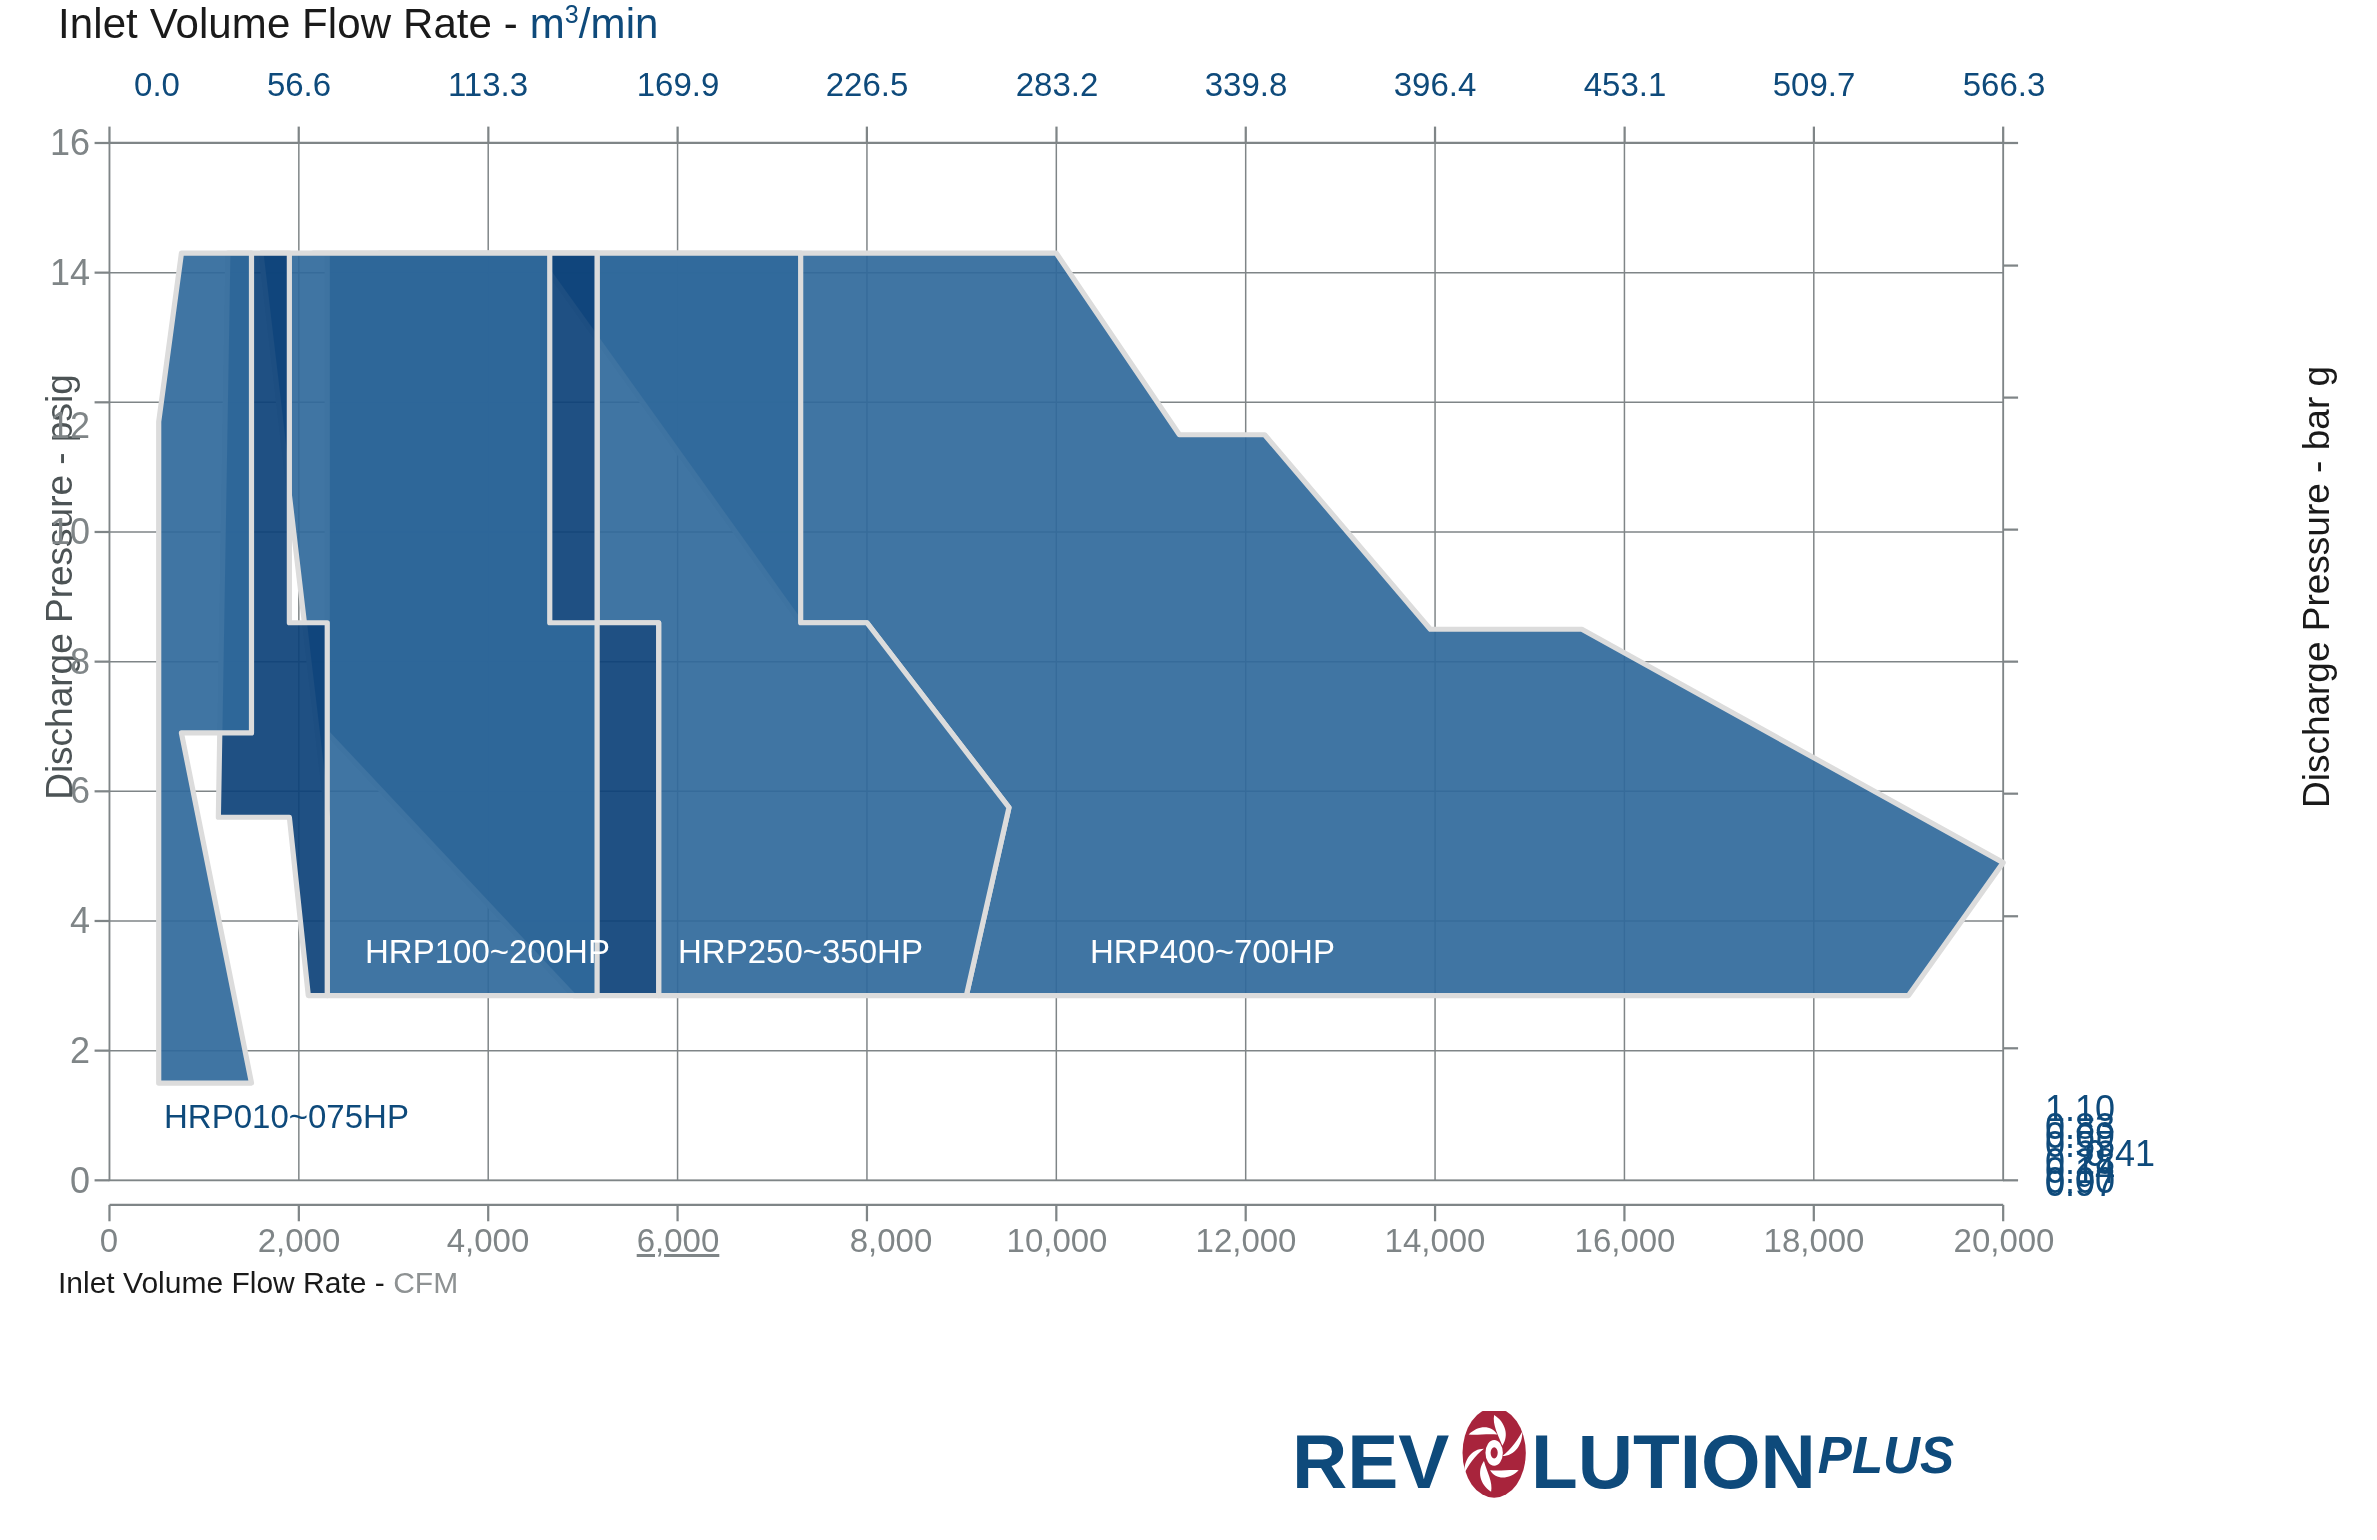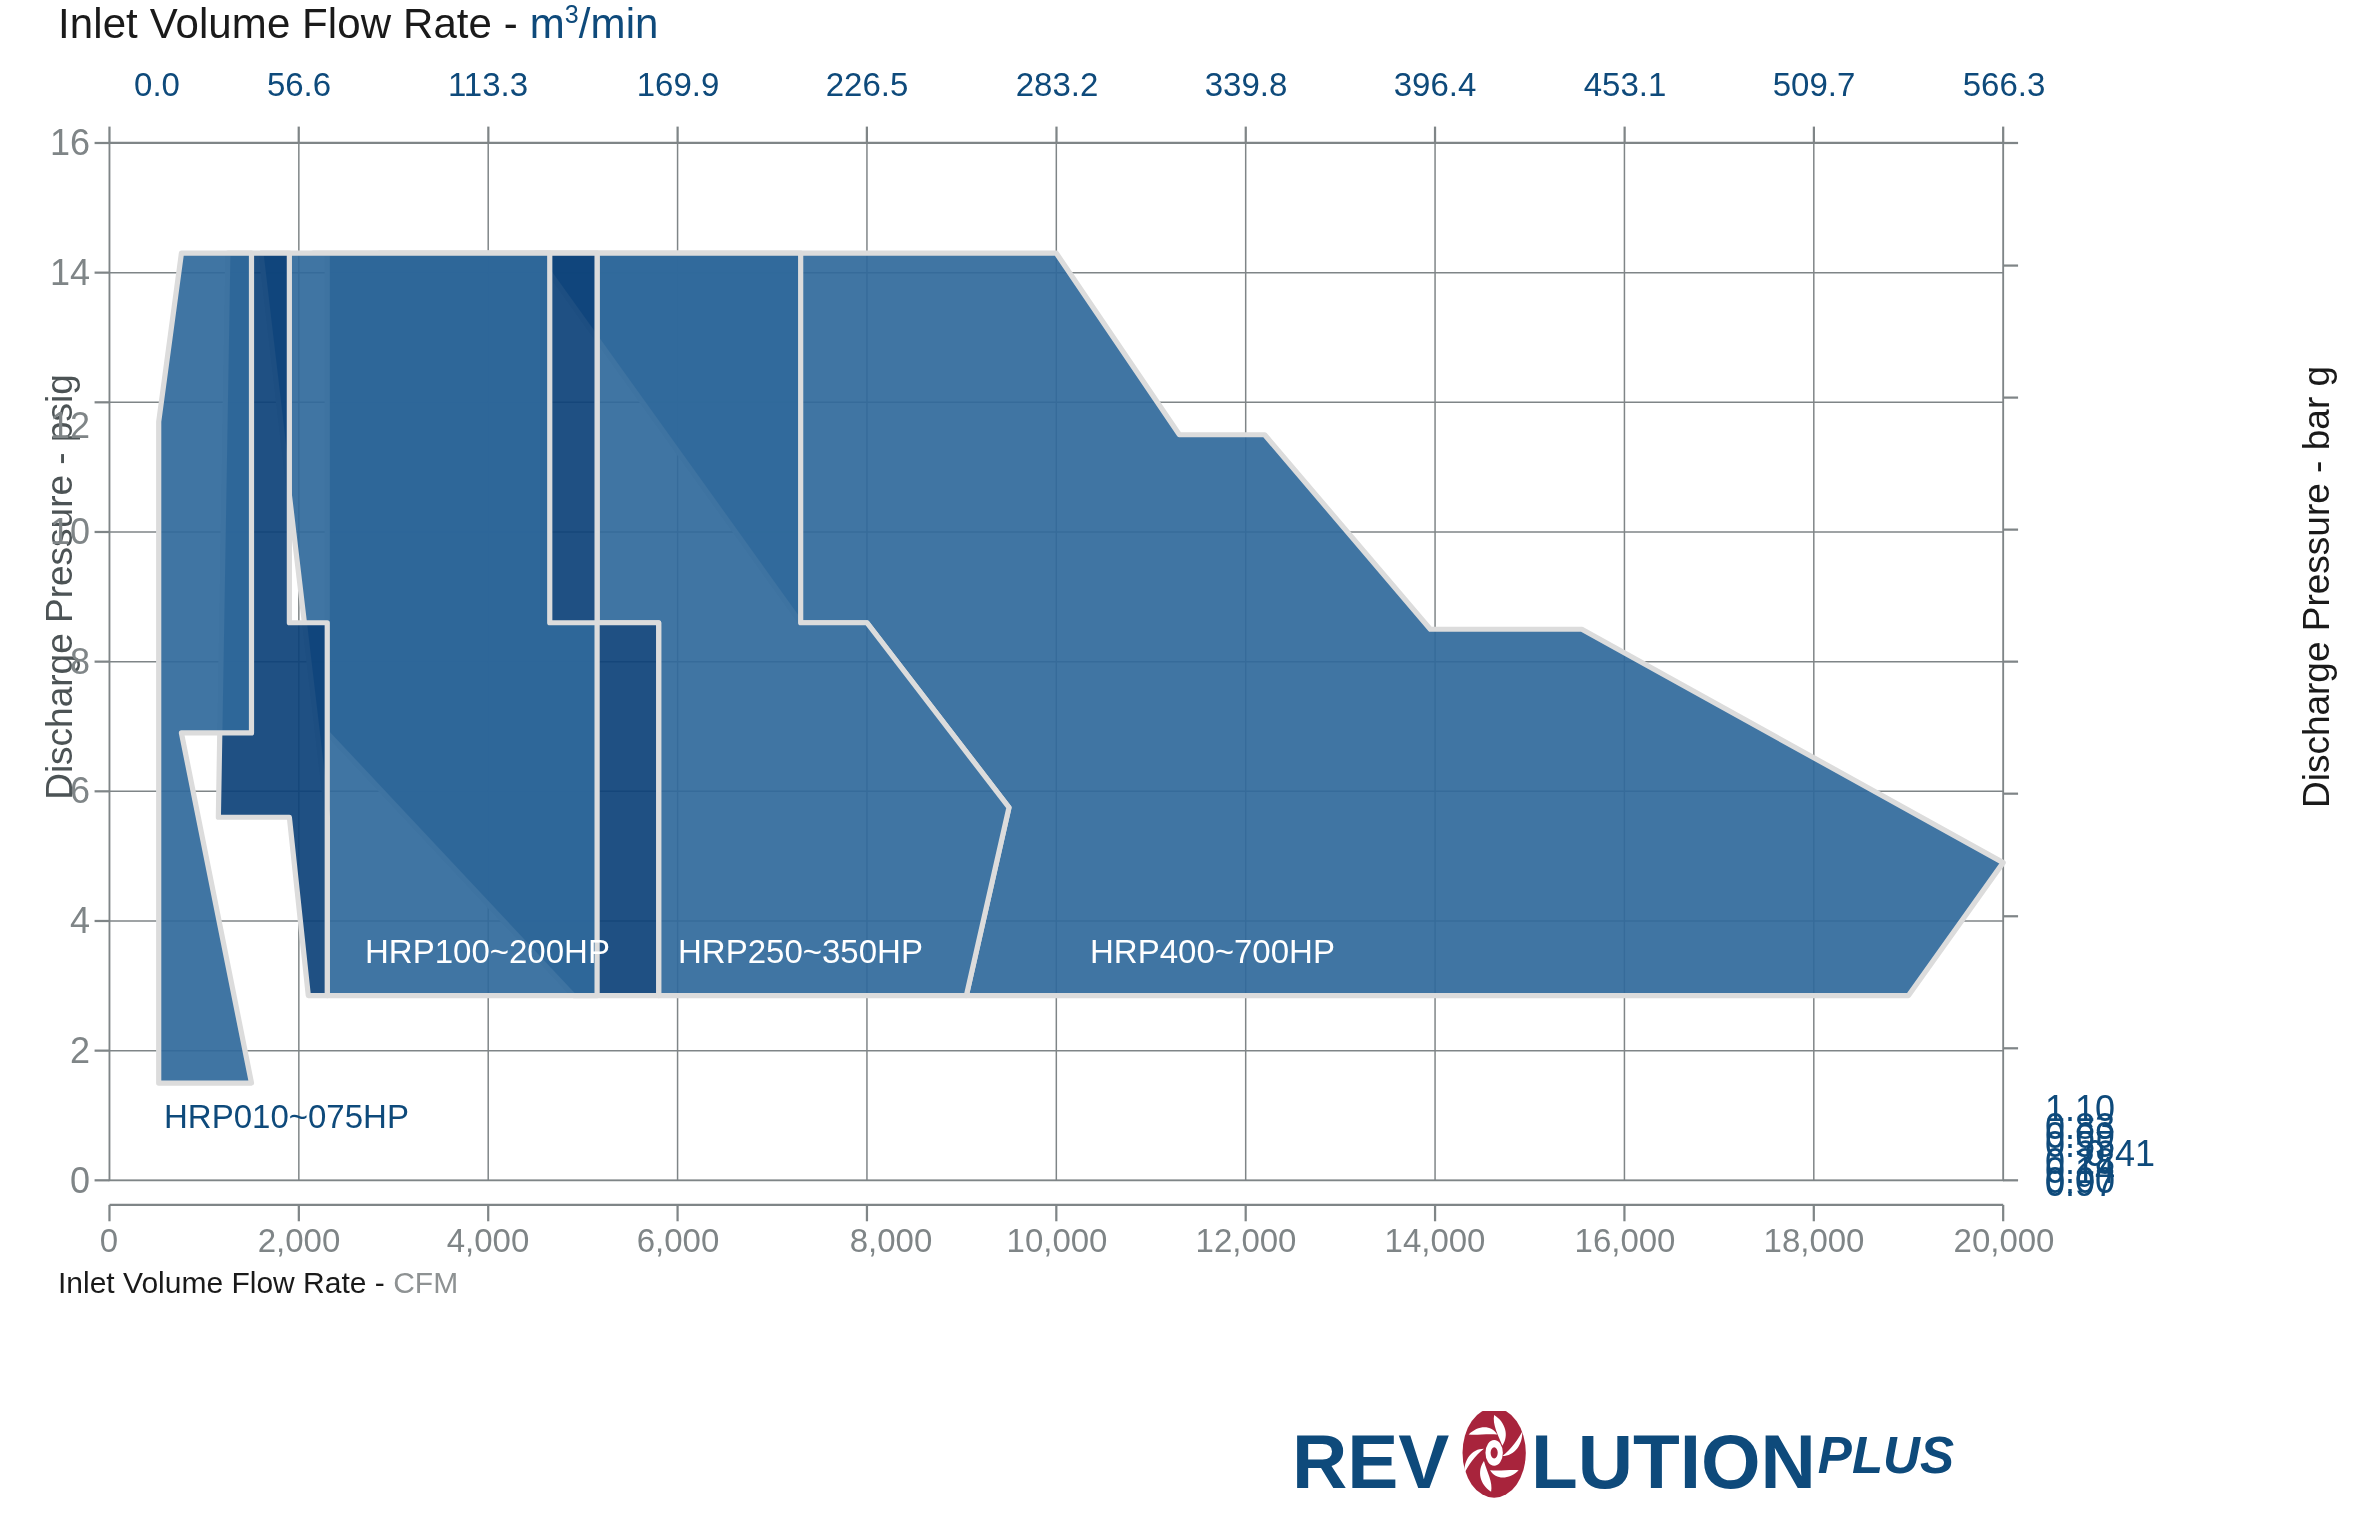--- a/index.html
+++ b/index.html
@@ -77,21 +77,21 @@
       <div class="tick tick-top" style="left: 1246px; top: 66px;">339.8</div>
       <div class="tick tick-top" style="left: 1435px; top: 66px;">396.4</div>
       <div class="tick tick-top" style="left: 1625px; top: 66px;">453.1</div>
       <div class="tick tick-top" style="left: 1814px; top: 66px;">509.7</div>
       <div class="tick tick-top" style="left: 2004px; top: 66px;">566.3</div>
     </div>
   <div id="ticks-bottom">
       <div class="tick tick-bot" style="left: 109px; top: 1222px;">0</div>
       <div class="tick tick-bot" style="left: 299px; top: 1222px;">2,000</div>
       <div class="tick tick-bot" style="left: 488px; top: 1222px;">4,000</div>
-      <div class="tick tick-bot" style="left: 678px; top: 1222px;">6,000</div>
+      <div class="tick tick-bot" style="left: 678px; top: 1222px; text-decoration: underline;">6,000</div>
       <div class="tick tick-bot" style="left: 867px; top: 1222px; margin-left: 24px;">8,000</div>
       <div class="tick tick-bot" style="left: 1057px; top: 1222px;">10,000</div>
       <div class="tick tick-bot" style="left: 1246px; top: 1222px;">12,000</div>
       <div class="tick tick-bot" style="left: 1435px; top: 1222px;">14,000</div>
       <div class="tick tick-bot" style="left: 1625px; top: 1222px;">16,000</div>
       <div class="tick tick-bot" style="left: 1814px; top: 1222px;">18,000</div>
       <div class="tick tick-bot" style="left: 2004px; top: 1222px;">20,000</div>
     </div>
   <div id="ticks-left">
       <div class="tick tick-left" style="left: 30px; width: 60px; top: 1181px;">0</div>

